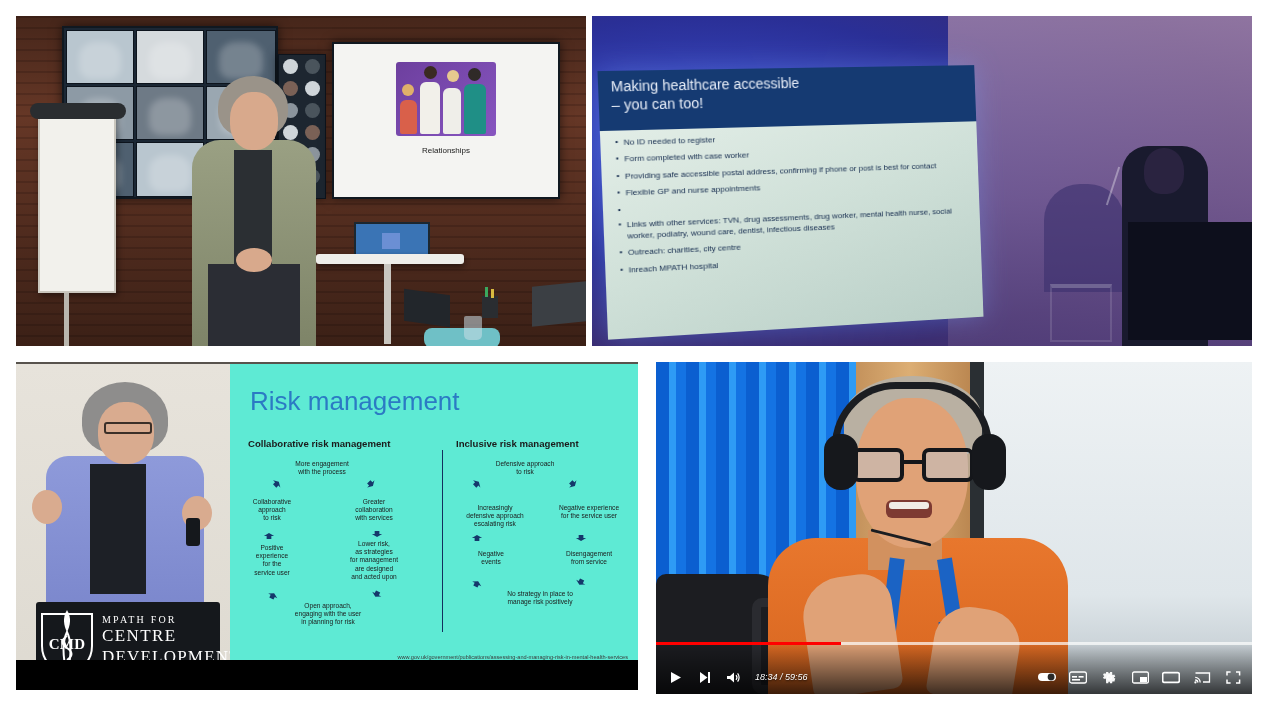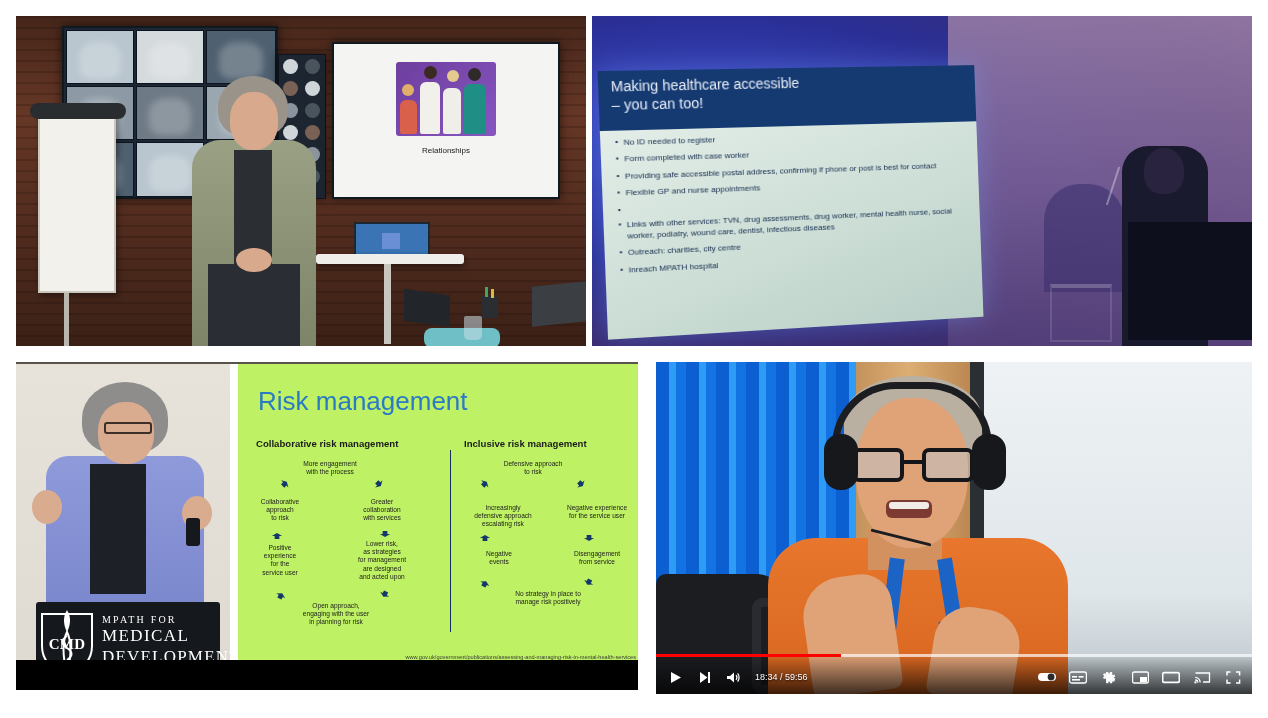--- a/index.html
+++ b/index.html
@@ -117,21 +117,21 @@
   .p3-logo{position:absolute;left:14px;top:236px;width:200px;height:86px;}
   .shield{position:absolute;left:8px;top:8px;width:58px;height:70px;}
   .shield-txt{position:absolute;left:8px;top:36px;width:58px;text-align:center;
     font-family:"Liberation Serif",serif;font-weight:bold;font-size:15px;color:#fff;letter-spacing:.3px;}
   .logo-lines{position:absolute;left:72px;top:14px;color:#ffffff;
     font-family:"Liberation Serif",serif;}
   .l1{font-size:10px;letter-spacing:2.2px;}
   .l2{font-size:17px;letter-spacing:1.4px;margin-top:1px;}
   .l3{font-size:17px;letter-spacing:1.2px;margin-top:1px;}
 
-  .p3-slide{position:absolute;left:222px;top:0;width:408px;height:328px;background:#bef264;}
+  .p3-slide{position:absolute;left:214px;top:0;width:408px;height:328px;background:#5eead4;}
   .rm-title{position:absolute;left:20px;top:22px;font-size:26px;color:#2b7ac4;
     font-family:"Liberation Sans",sans-serif;font-weight:400;}
   .rm-colhead{position:absolute;font-size:9.6px;font-weight:bold;color:#1b1b1b;}
   #rm-h1{left:18px;top:74px;} #rm-h2{left:226px;top:74px;}
   .rm-div{position:absolute;left:212px;top:86px;width:1px;height:182px;background:#13305e;}
   .rm-node{position:absolute;text-align:center;font-size:6.6px;line-height:8.2px;color:#1b1b1b;}
   .arw{position:absolute;color:#15386b;font-size:16px;line-height:16px;}
   .rm-url{position:absolute;left:0;right:10px;top:290px;text-align:right;
     font-size:5.6px;color:#3a3a3a;}
   .p3-black{position:absolute;left:0;right:0;bottom:0;height:30px;background:#000;}
@@ -170,22 +170,22 @@
   .v-lanR{left:290px;top:196px;width:15px;height:116px;transform:rotate(-9deg);}
   .v-nhs{position:absolute;left:284px;top:258px;width:30px;height:24px;background:#0f5bbd;
     color:#fff;font-size:9px;font-weight:bold;display:flex;align-items:center;justify-content:center;
     font-family:"Liberation Sans",sans-serif;transform:rotate(-8deg);}
   .v-lan-txt{position:absolute;left:216px;top:236px;color:#dce9fb;font-size:7px;
     transform:rotate(90deg);transform-origin:left top;letter-spacing:.4px;}
   .v-handL{position:absolute;left:150px;top:214px;width:90px;height:118px;background:#e0a277;border-radius:40px 30px 10px 10px;transform:rotate(-8deg);}
   .v-handR{position:absolute;left:276px;top:246px;width:86px;height:92px;background:#e0a277;border-radius:36px 36px 8px 8px;transform:rotate(9deg);}
 
   
-  .pl-bar{position:absolute;left:0;right:0;bottom:0;height:40px;
-    background:linear-gradient(180deg,rgba(0,0,0,0),rgba(0,0,0,.72));}
+  .pl-bar{position:absolute;left:0;right:0;bottom:0;height:52px;
+    background:linear-gradient(180deg,rgba(0,0,0,0),rgba(0,0,0,.72));font-style:italic;}
   .pl-track{position:absolute;left:0;right:0;top:0;height:3px;background:rgba(255,255,255,.32);}
   .pl-prog{position:absolute;left:0;top:0;height:3px;background:#ff0000;}
   .pl-buf{position:absolute;left:0;top:0;height:3px;background:rgba(255,255,255,.55);}
   .pl-left{position:absolute;left:10px;bottom:8px;display:flex;align-items:center;gap:11px;}
   .pl-right{position:absolute;right:10px;bottom:8px;display:flex;align-items:center;gap:13px;}
   .pl-ic{width:18px;height:18px;display:flex;align-items:center;justify-content:center;}
   .pl-time{color:#fff;font-size:9px;margin-left:2px;font-family:"Liberation Sans",sans-serif;
     text-shadow:0 1px 2px rgba(0,0,0,.8);}
   svg{display:block;}
 </style>
@@ -307,21 +307,21 @@
     <div class="p3-logo">
       <svg class="shield" viewBox="0 0 58 70">
         <path d="M4 6 H54 V38 Q54 58 29 68 Q4 58 4 38 Z" fill="none" stroke="#ffffff" stroke-width="2"></path>
         <path d="M29 2 C24 10 26 18 29 24 C32 18 34 10 29 2 Z" fill="#ffffff"></path>
         <path d="M29 24 C24 34 25 50 29 66 C33 50 34 34 29 24 Z" fill="none" stroke="#ffffff" stroke-width="2"></path>
         <path d="M29 28 q-9 6 0 12 q9 6 0 12" fill="none" stroke="#ffffff" stroke-width="2"></path>
       </svg>
       <div class="shield-txt">CMD</div>
       <div class="logo-lines">
         <div class="l1">MPATH FOR</div>
-        <div class="l2">MEDICAL</div>
+        <div class="l2">CENTRE</div>
         <div class="l3">DEVELOPMENT</div>
       </div>
     </div>
 
     <div class="p3-slide">
       <div class="rm-title">Risk management</div>
       <div class="rm-colhead" id="rm-h1">Collaborative risk management</div>
       <div class="rm-colhead" id="rm-h2">Inclusive risk management</div>
       <div class="rm-div"></div>
 

